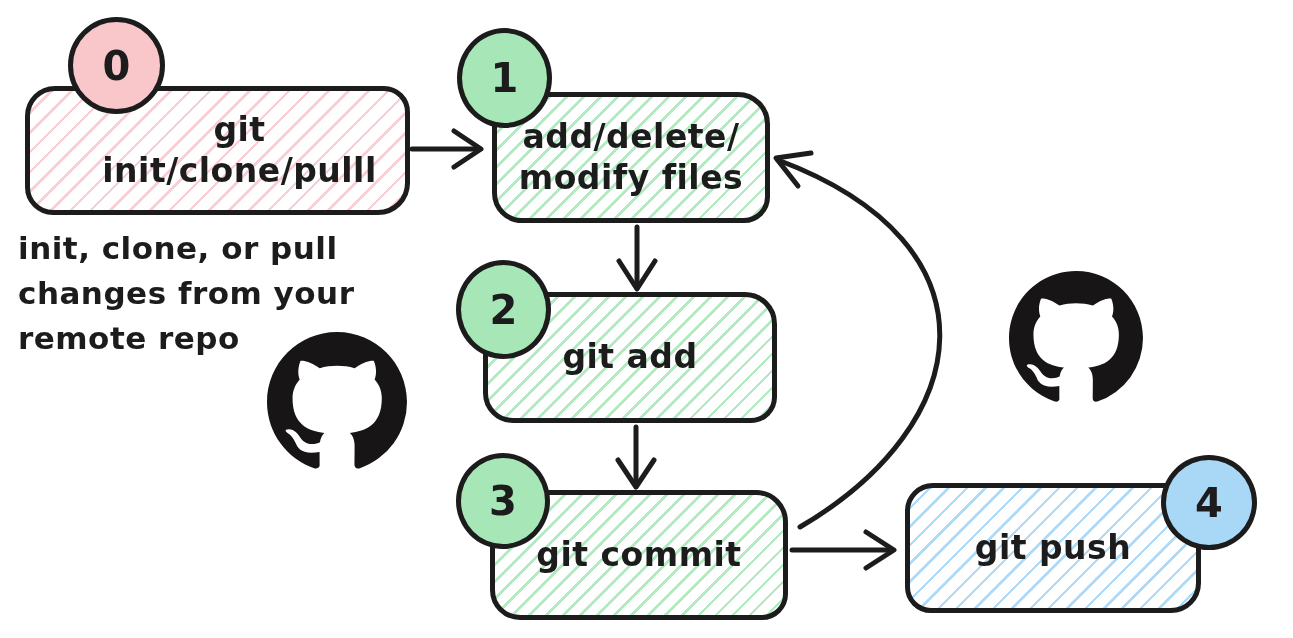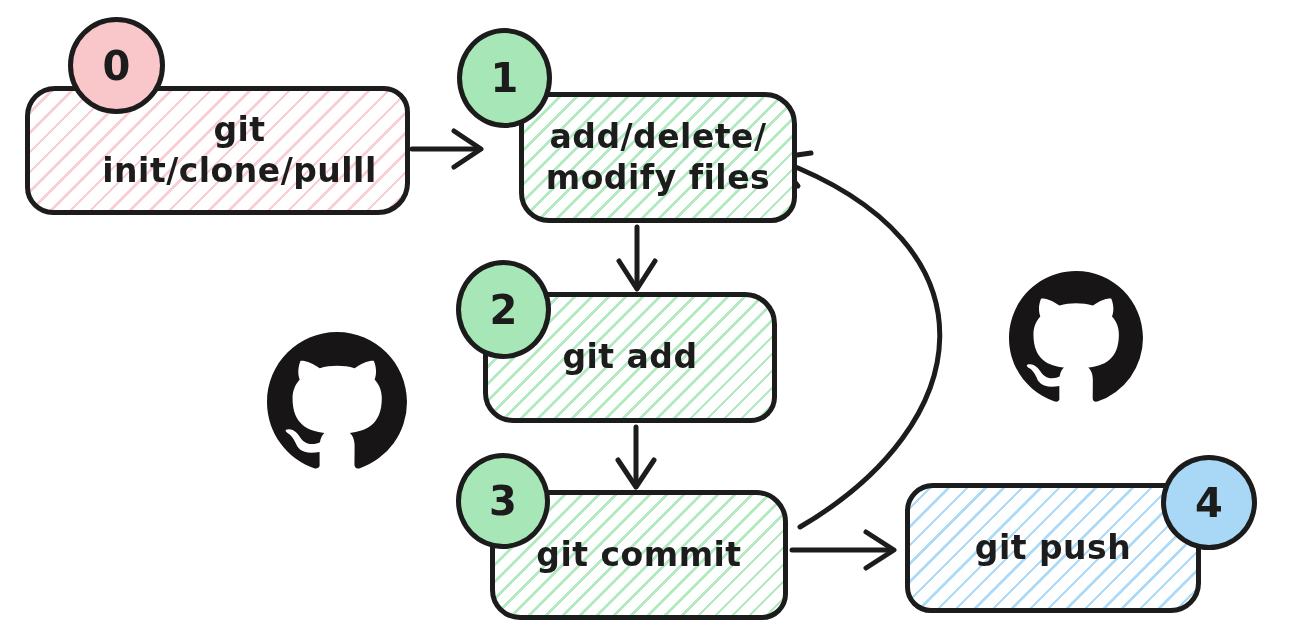--- a/index.html
+++ b/index.html
@@ -57,21 +57,21 @@
       var(--green-hatch, #b2ebc2) 0px, var(--green-hatch, #b2ebc2) 2.5px,
       transparent 2.5px, transparent 12px);
   }
   .node.blue {
     border-radius: 28px 30px 30px 26px;
     background-image: repeating-linear-gradient(135deg,
       var(--blue-hatch, #aedcf8) 0px, var(--blue-hatch, #aedcf8) 2.5px,
       transparent 2.5px, transparent 13px);
   }
   #node-init   { left: 25px;  top: 86px;  width: 385px; height: 129px; }
-  #node-modify { left: 492px; top: 92px;  width: 278px; height: 131px; margin-left: 27px; }
+  #node-modify { left: 492px; top: 92px;  width: 278px; height: 131px; }
   #node-add    { left: 483px; top: 292px; width: 294px; height: 131px; align-items: center; }
   #node-commit { left: 490px; top: 490px; width: 298px; height: 130px; }
   #node-push   { left: 905px; top: 483px; width: 296px; height: 130px; }
 
   .badge {
     position: absolute;
     box-sizing: border-box;
     border: 5px solid var(--ink, #1c1c1c);
     border-radius: 50%;
     display: flex;
@@ -163,20 +163,25 @@
     <span>3</span>
   </div>
 
   <div class="node blue" id="node-push">
     <span>git push</span>
   </div>
   <div class="badge blue" id="badge-4">
     <span>4</span>
   </div>
 
+  <div class="caption" id="caption-remote">
+    <div>init, clone, or pull</div>
+    <div>changes from your</div>
+    <div>remote repo</div>
+  </div>
 
   <div class="gh-icon" id="github-left">
     <svg viewBox="0 0 16 16" aria-hidden="true">
       <path fill="#171515" fill-rule="evenodd" d="M8 0C3.58 0 0 3.58 0 8c0 3.54 2.29 6.53 5.47 7.59.4.07.55-.17.55-.38 0-.19-.01-.82-.01-1.49-2.01.37-2.53-.49-2.69-.94-.09-.23-.48-.94-.82-1.13-.28-.15-.68-.52-.01-.53.63-.01 1.08.58 1.23.82.72 1.21 1.87.87 2.33.66.07-.52.28-.87.51-1.07-1.78-.2-3.64-.89-3.64-3.95 0-.87.31-1.59.82-2.15-.08-.2-.36-1.02.08-2.12 0 0 .67-.21 2.2.82.64-.18 1.32-.27 2-.27s1.36.09 2 .27c1.53-1.04 2.2-.82 2.2-.82.44 1.1.16 1.92.08 2.12.51.56.82 1.27.82 2.15 0 3.07-1.87 3.75-3.65 3.95.29.25.54.73.54 1.48 0 1.07-.01 1.93-.01 2.2 0 .21.15.46.55.38A8.01 8.01 0 0 0 16 8c0-4.42-3.58-8-8-8z"></path>
     </svg>
   </div>
 
   <div class="gh-icon" id="github-right">
     <svg viewBox="0 0 16 16" aria-hidden="true">
       <path fill="#171515" fill-rule="evenodd" d="M8 0C3.58 0 0 3.58 0 8c0 3.54 2.29 6.53 5.47 7.59.4.07.55-.17.55-.38 0-.19-.01-.82-.01-1.49-2.01.37-2.53-.49-2.69-.94-.09-.23-.48-.94-.82-1.13-.28-.15-.68-.52-.01-.53.63-.01 1.08.58 1.23.82.72 1.21 1.87.87 2.33.66.07-.52.28-.87.51-1.07-1.78-.2-3.64-.89-3.64-3.95 0-.87.31-1.59.82-2.15-.08-.2-.36-1.02.08-2.12 0 0 .67-.21 2.2.82.64-.18 1.32-.27 2-.27s1.36.09 2 .27c1.53-1.04 2.2-.82 2.2-.82.44 1.1.16 1.92.08 2.12.51.56.82 1.27.82 2.15 0 3.07-1.87 3.75-3.65 3.95.29.25.54.73.54 1.48 0 1.07-.01 1.93-.01 2.2 0 .21.15.46.55.38A8.01 8.01 0 0 0 16 8c0-4.42-3.58-8-8-8z"></path>

